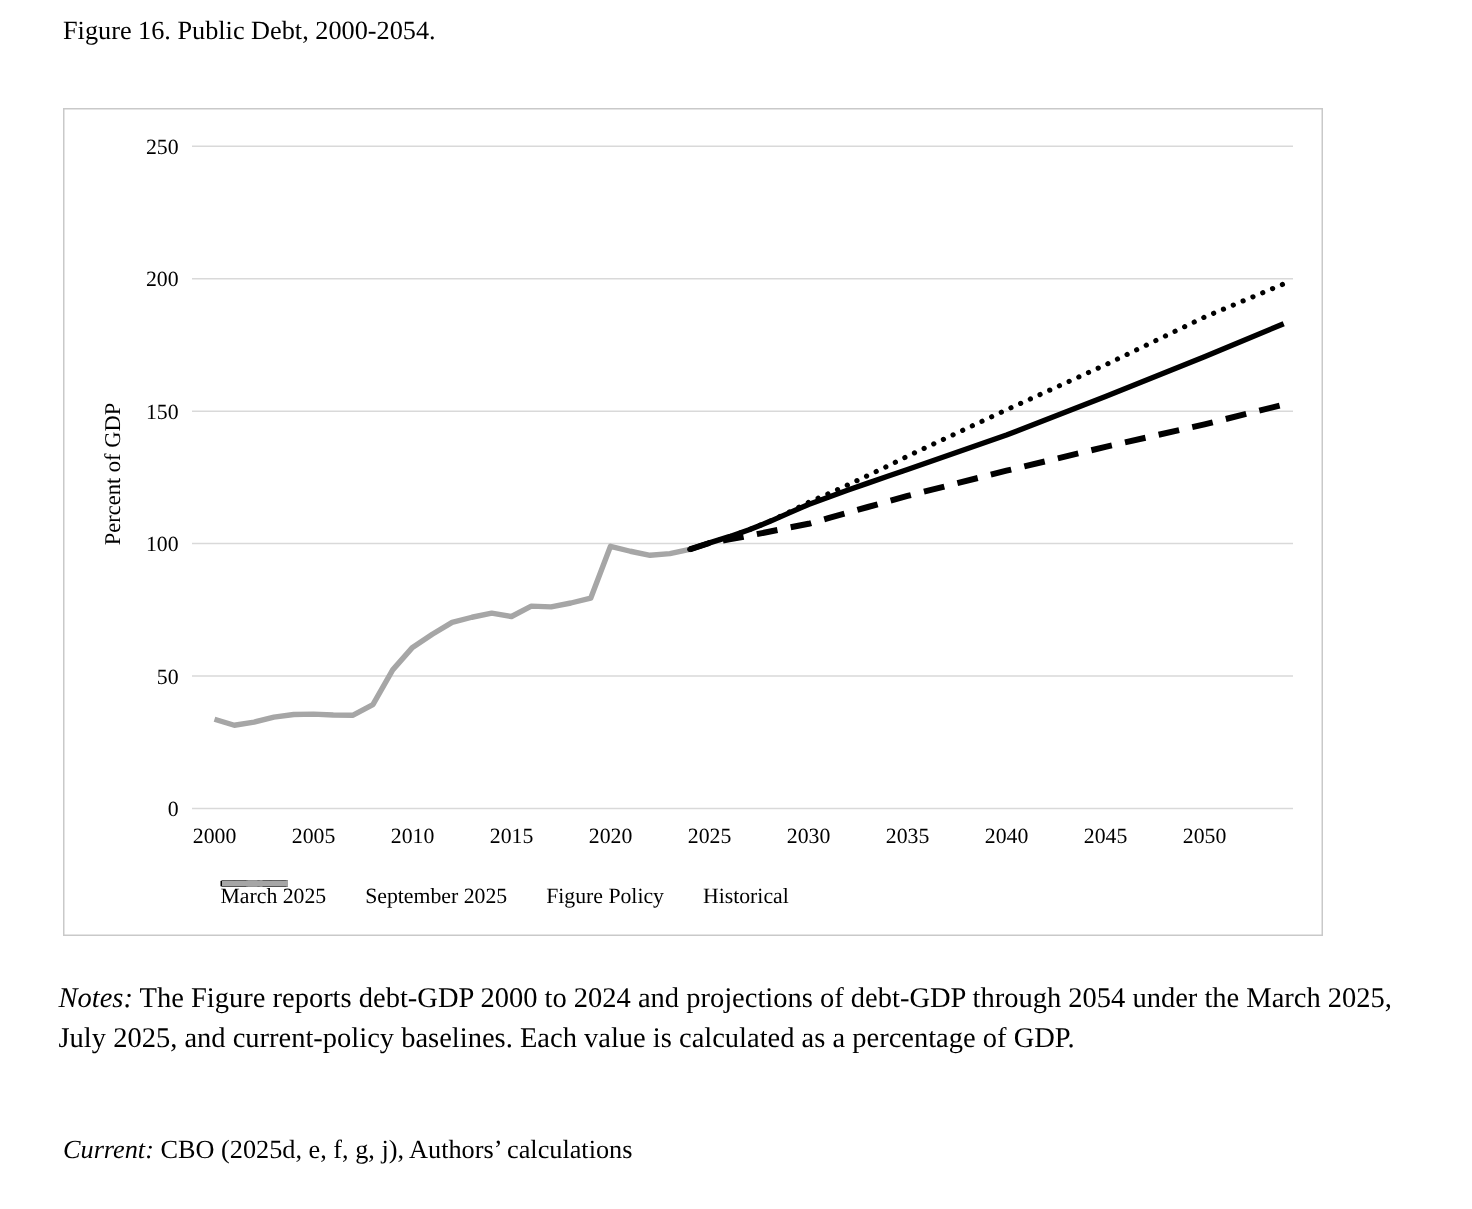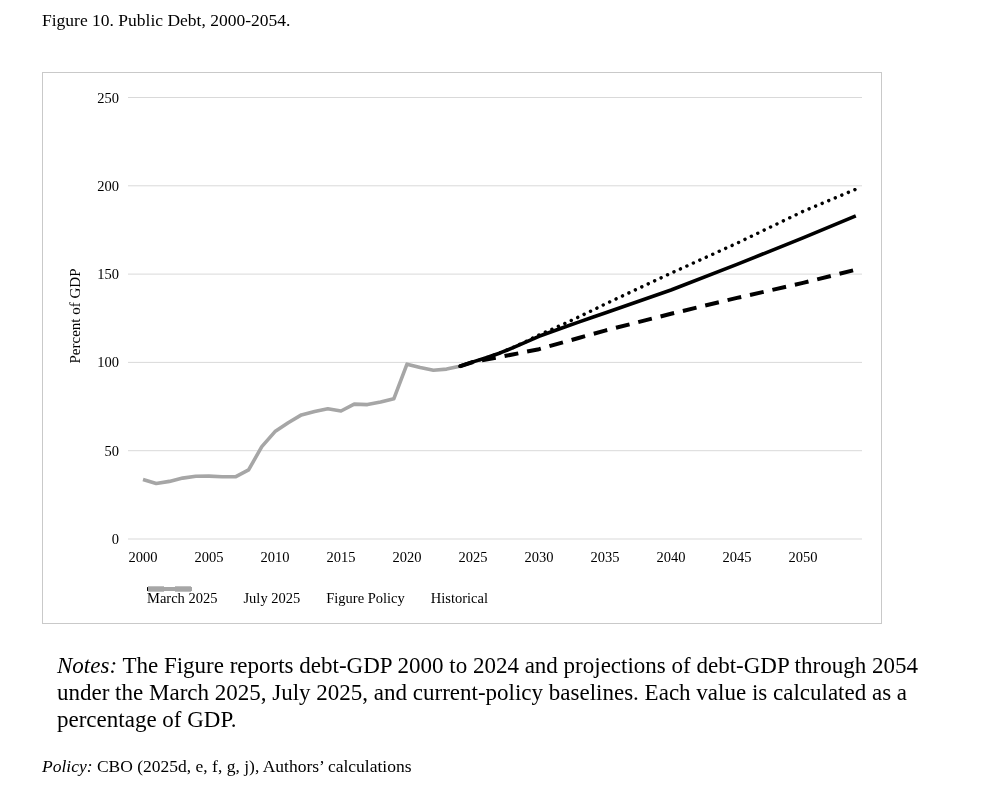--- a/index.html
+++ b/index.html
@@ -38,37 +38,37 @@
   .legend-item {
     display: flex;
     align-items: flex-end;
     gap: 5px;
     font-size: 14.5px;
     white-space: nowrap;
   }
   .legend-sample { display: block; }
   .notes {
     position: absolute;
-    left: 57px; top: 652px;
+    left: 39px; top: 652px;
     width: 903px;
-    font-size: 23px;
+    font-size: 19px;
     line-height: 27px;
   }
   .source-line {
     position: absolute;
     left: 42px; top: 756px;
     width: 903px;
     font-size: 17.5px;
   }
   .ital { font-style: italic; }
 </style>
 </head>
 <body>
 
-<div class="figure-title">Figure 10. Public Debt, 2000-2054.</div>
+<div class="figure-title">Figure 16. Public Debt, 2000-2054.</div>
 
 <div class="chart-box">
   <svg id="chart-svg" width="840" height="552" viewBox="0 0 840 552">
       <line x1="85" y1="466" x2="819" y2="466" stroke="#d9d9d9" stroke-width="1"></line>
       <text x="76" y="471" text-anchor="end" fill="#000000" class="y-tick">0</text>
       <line x1="85" y1="377.7" x2="819" y2="377.7" stroke="#d9d9d9" stroke-width="1"></line>
       <text x="76" y="382.7" text-anchor="end" fill="#000000" class="y-tick">50</text>
       <line x1="85" y1="289.4" x2="819" y2="289.4" stroke="#d9d9d9" stroke-width="1"></line>
       <text x="76" y="294.4" text-anchor="end" fill="#000000" class="y-tick">100</text>
       <line x1="85" y1="201.10000000000002" x2="819" y2="201.10000000000002" stroke="#d9d9d9" stroke-width="1"></line>
@@ -98,21 +98,21 @@
       <div class="legend-item">
         <svg width="46" height="8" class="legend-sample">
           <line x1="1" y1="4" x2="45" y2="4" stroke="#000000" stroke-width="4.5" stroke-dasharray="16 11"></line>
         </svg>
         <span>March 2025</span>
       </div>
       <div class="legend-item">
         <svg width="46" height="8" class="legend-sample">
           <line x1="1" y1="4" x2="45" y2="4" stroke="#000000" stroke-width="4"></line>
         </svg>
-        <span>July 2025</span>
+        <span>September 2025</span>
       </div>
       <div class="legend-item">
         <svg width="46" height="8" class="legend-sample">
           <line x1="1" y1="4" x2="45" y2="4" stroke="#000000" stroke-width="4" stroke-dasharray="0.1 8" stroke-linecap="round"></line>
         </svg>
         <span>Figure Policy</span>
       </div>
       <div class="legend-item">
         <svg width="46" height="8" class="legend-sample">
           <line x1="1" y1="4" x2="45" y2="4" stroke="#a6a6a6" stroke-width="4"></line>
@@ -120,14 +120,14 @@
         <span>Historical</span>
       </div>
     </div>
 </div>
 
 <div class="notes">
   <span class="ital">Notes:</span><span> The Figure reports debt-GDP 2000 to 2024 and projections of debt-GDP through 2054 under the March 2025, July 2025, and current-policy baselines. Each value is calculated as a percentage of GDP.</span>
 </div>
 
 <div class="source-line">
-  <span class="ital">Policy:</span><span> CBO (2025d, e, f, g, j), Authors’ calculations</span>
+  <span class="ital">Current:</span><span> CBO (2025d, e, f, g, j), Authors’ calculations</span>
 </div>
 
 </body></html>

